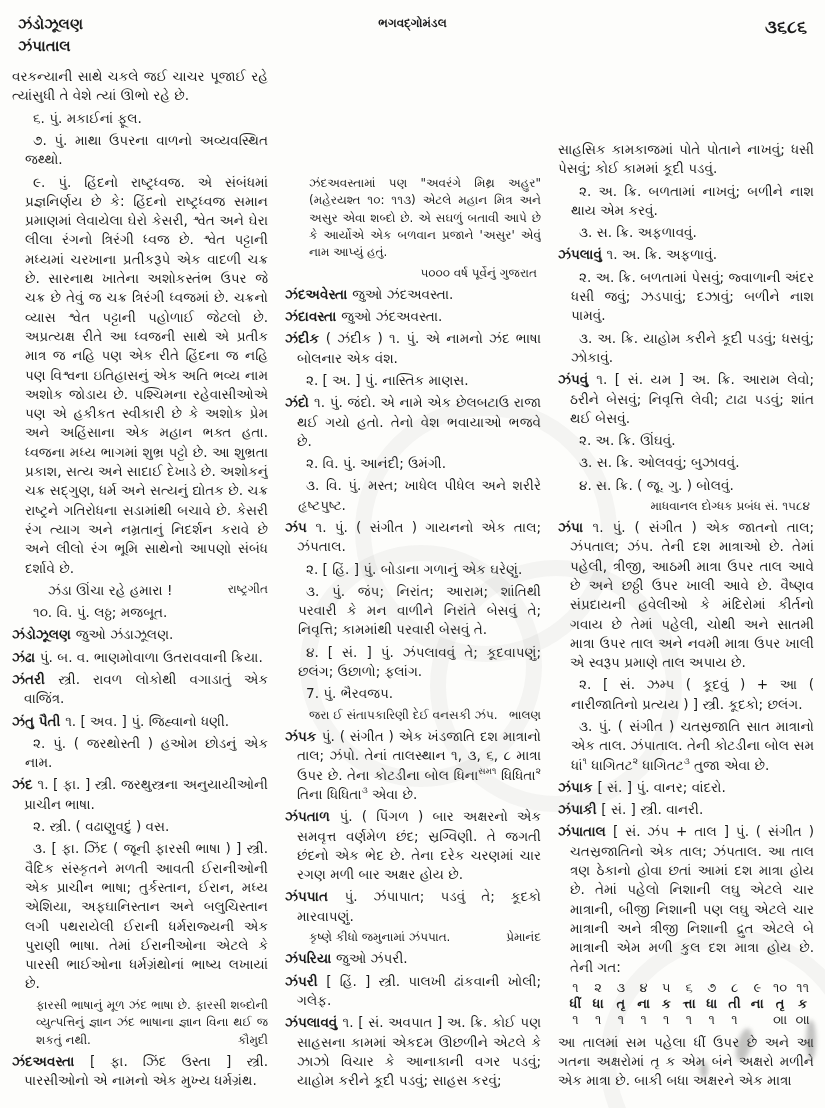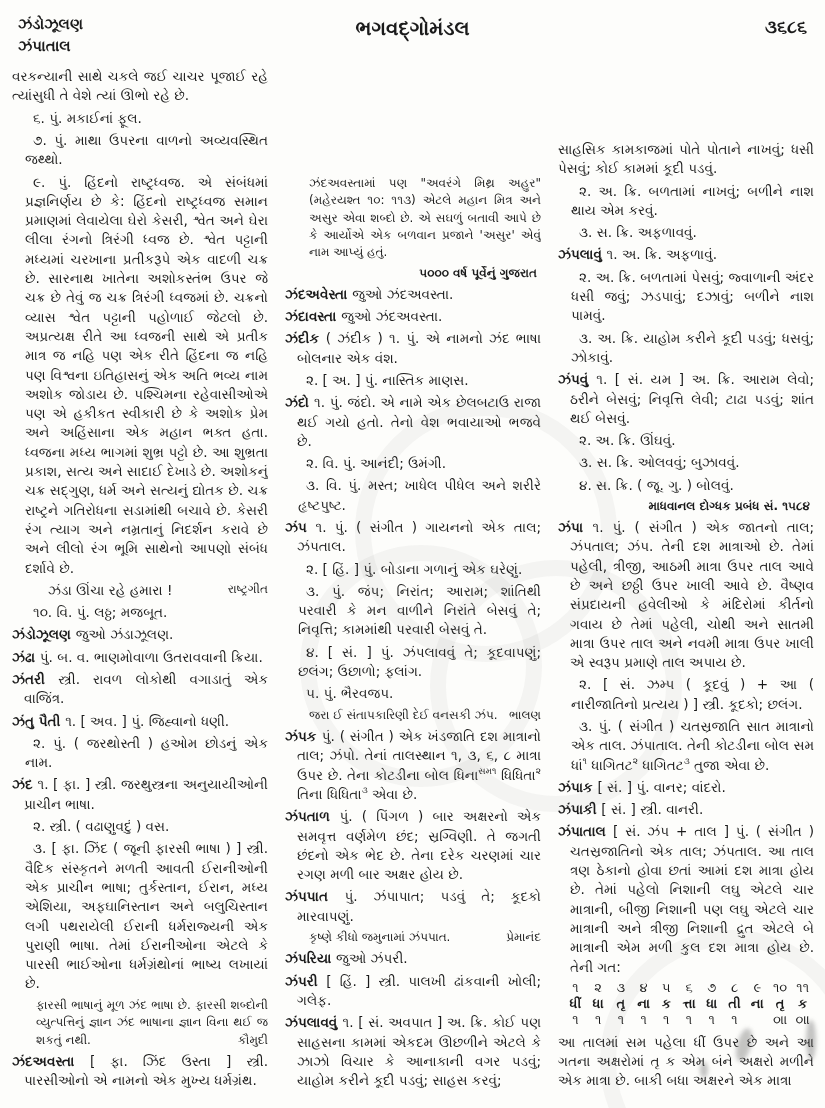--- a/index.html
+++ b/index.html
@@ -14,36 +14,36 @@
   .wm2{width:210px;height:210px;left:300px;top:545px;}
   .wm3{width:220px;height:220px;left:430px;top:560px;}
   .wm4{width:230px;height:230px;left:600px;top:930px;}
   .smudge{position:absolute;background:rgba(90,90,90,0.35);border-radius:50%;filter:blur(2px);pointer-events:none;}
   .sm1{width:14px;height:34px;left:737px;top:1028px;transform:rotate(15deg);}
   .sm2{width:10px;height:40px;left:806px;top:1020px;}
   .sm3{width:8px;height:16px;left:700px;top:1062px;}
 
   .hdr{display:flex;align-items:flex-start;padding:14px 18px 2px 18px;}
   .hdr .left{width:250px;font-weight:bold;font-size:15px;line-height:1.45;}
-  .hdr .center{flex:1;text-align:center;font-weight:bold;font-size:20px;padding-top:2px;}
+  .hdr .center{flex:1;text-align:center;font-weight:bold;font-size:12px;padding-top:2px;}
   .hdr .right{width:250px;text-align:right;font-size:18px;font-weight:bold;padding-top:2px;}
 
   .columns{display:flex;padding:4px 10px 0 12px;height:1030px;align-items:flex-end;}
   .col{width:256px;font-size:13.6px;line-height:1.42;text-align:justify;overflow:hidden;}
   .divider{width:1px;background:#b9b7b2;margin:4px 8px 30px 8px;}
 
   .block{margin:0 0 3px 0;}
   .entry{text-indent:-12px;padding-left:12px;}
   .entry .head{font-weight:bold;}
   .sense{padding-left:13px;text-indent:8px;}
   .cont{}
   .quote{font-size:12px;padding-left:24px;line-height:1.45;}
   .verse{padding-left:36px;}
   .source{float:right;font-size:12px;padding-left:6px;}
-  .srcline{text-align:right;font-size:12px;padding-right:4px;font-weight:bold;}
+  .srcline{text-align:right;font-size:12px;padding-right:4px;}
   sup{font-size:9px;line-height:0;}
 
   .gat{padding-left:6px;margin:2px 0 4px 0;}
   .gat-row{display:flex;text-align:center;font-size:13px;line-height:1.25;}
   .gat-row span{flex:1;}
   .gat-row.bold span{font-weight:bold;}
 </style>
 </head>
 <body>
 
@@ -92,21 +92,21 @@
         <div class="block entry"><span class="head">ઝંદાવસ્તા </span>જુઓ ઝંદઅવસ્તા.</div>
         <div class="block entry"><span class="head">ઝંદીક </span>( ઝંદીક ) ૧. પું. એ નામનો ઝંદ ભાષા બોલનાર એક વંશ.</div>
         <div class="block sense">૨. [ અ. ] પું. નાસ્તિક માણસ.</div>
         <div class="block entry"><span class="head">ઝંદો </span>૧. પું. જંદો. એ નામે એક છેલબટાઉ રાજા થઈ ગયો હતો. તેનો વેશ ભવાયાઓ ભજવે છે.</div>
         <div class="block sense">૨. વિ. પું. આનંદી; ઉમંગી.</div>
         <div class="block sense">૩. વિ. પું. મસ્ત; ખાધેલ પીધેલ અને શરીરે હૃષ્ટપુષ્ટ.</div>
         <div class="block entry"><span class="head">ઝંપ </span>૧. પું. ( સંગીત ) ગાયનનો એક તાલ; ઝંપતાલ.</div>
         <div class="block sense">૨. [ હિં. ] પું. બોડાના ગળાનું એક ઘરેણું.</div>
         <div class="block sense">૩. પું. જંપ; નિરાંત; આરામ; શાંતિથી પરવારી કે મન વાળીને નિરાંતે બેસવું તે; નિવૃત્તિ; કામમાંથી પરવારી બેસવું તે.</div>
         <div class="block sense">૪. [ સં. ] પું. ઝંપલાવવું તે; કૂદવાપણું; છલંગ; ઉછાળો; ફલાંગ.</div>
-        <div class="block sense">૫. પું. ભૈરવજપ.</div>
+        <div class="block sense">7. પું. ભૈરવજપ.</div>
         <div class="block quote">જરા ઈ સંતાપકારિણી દેઈ વનસકી ઝંપ.<span class="source">ભાલણ</span></div>
         <div class="block entry"><span class="head">ઝંપક </span>પું. ( સંગીત ) એક ખંડજાતિ દશ માત્રાનો તાલ; ઝંપો. તેનાં તાલસ્થાન ૧, ૩, ૬, ૮ માત્રા ઉપર છે. તેના કોટડીના બોલ ધિના<sup>સમ૧</sup> ધિધિતા<sup>૨</sup> તિના ધિધિતા<sup>૩</sup> એવા છે.</div>
         <div class="block entry"><span class="head">ઝંપતાળ </span>પું. ( પિંગળ ) બાર અક્ષરનો એક સમવૃત્ત વર્ણમેળ છંદ; સ્રગ્વિણી. તે જગતી છંદનો એક ભેદ છે. તેના દરેક ચરણમાં ચાર રગણ મળી બાર અક્ષર હોય છે.</div>
         <div class="block entry"><span class="head">ઝંપપાત </span>પું. ઝંપાપાત; પડવું તે; કૂદકો મારવાપણું.</div>
         <div class="block quote">કૃષ્ણે કીધો જમુનામાં ઝંપપાત.<span class="source">પ્રેમાનંદ</span></div>
         <div class="block entry"><span class="head">ઝંપરિયા </span>જુઓ ઝંપરી.</div>
         <div class="block entry"><span class="head">ઝંપરી </span>[ હિં. ] સ્ત્રી. પાલખી ઢાંકવાની ખોલી; ગલેફ.</div>
         <div class="block entry"><span class="head">ઝંપલાવવું </span>૧. [ સં. અવપાત ] અ. ક્રિ. કોઈ પણ સાહસના કામમાં એકદમ ઊછળીને એટલે કે ઝાઝો વિચાર કે આનાકાની વગર પડવું; યાહોમ કરીને કૂદી પડવું; સાહસ કરવું;</div>
       </div>
       <div class="divider"></div>

